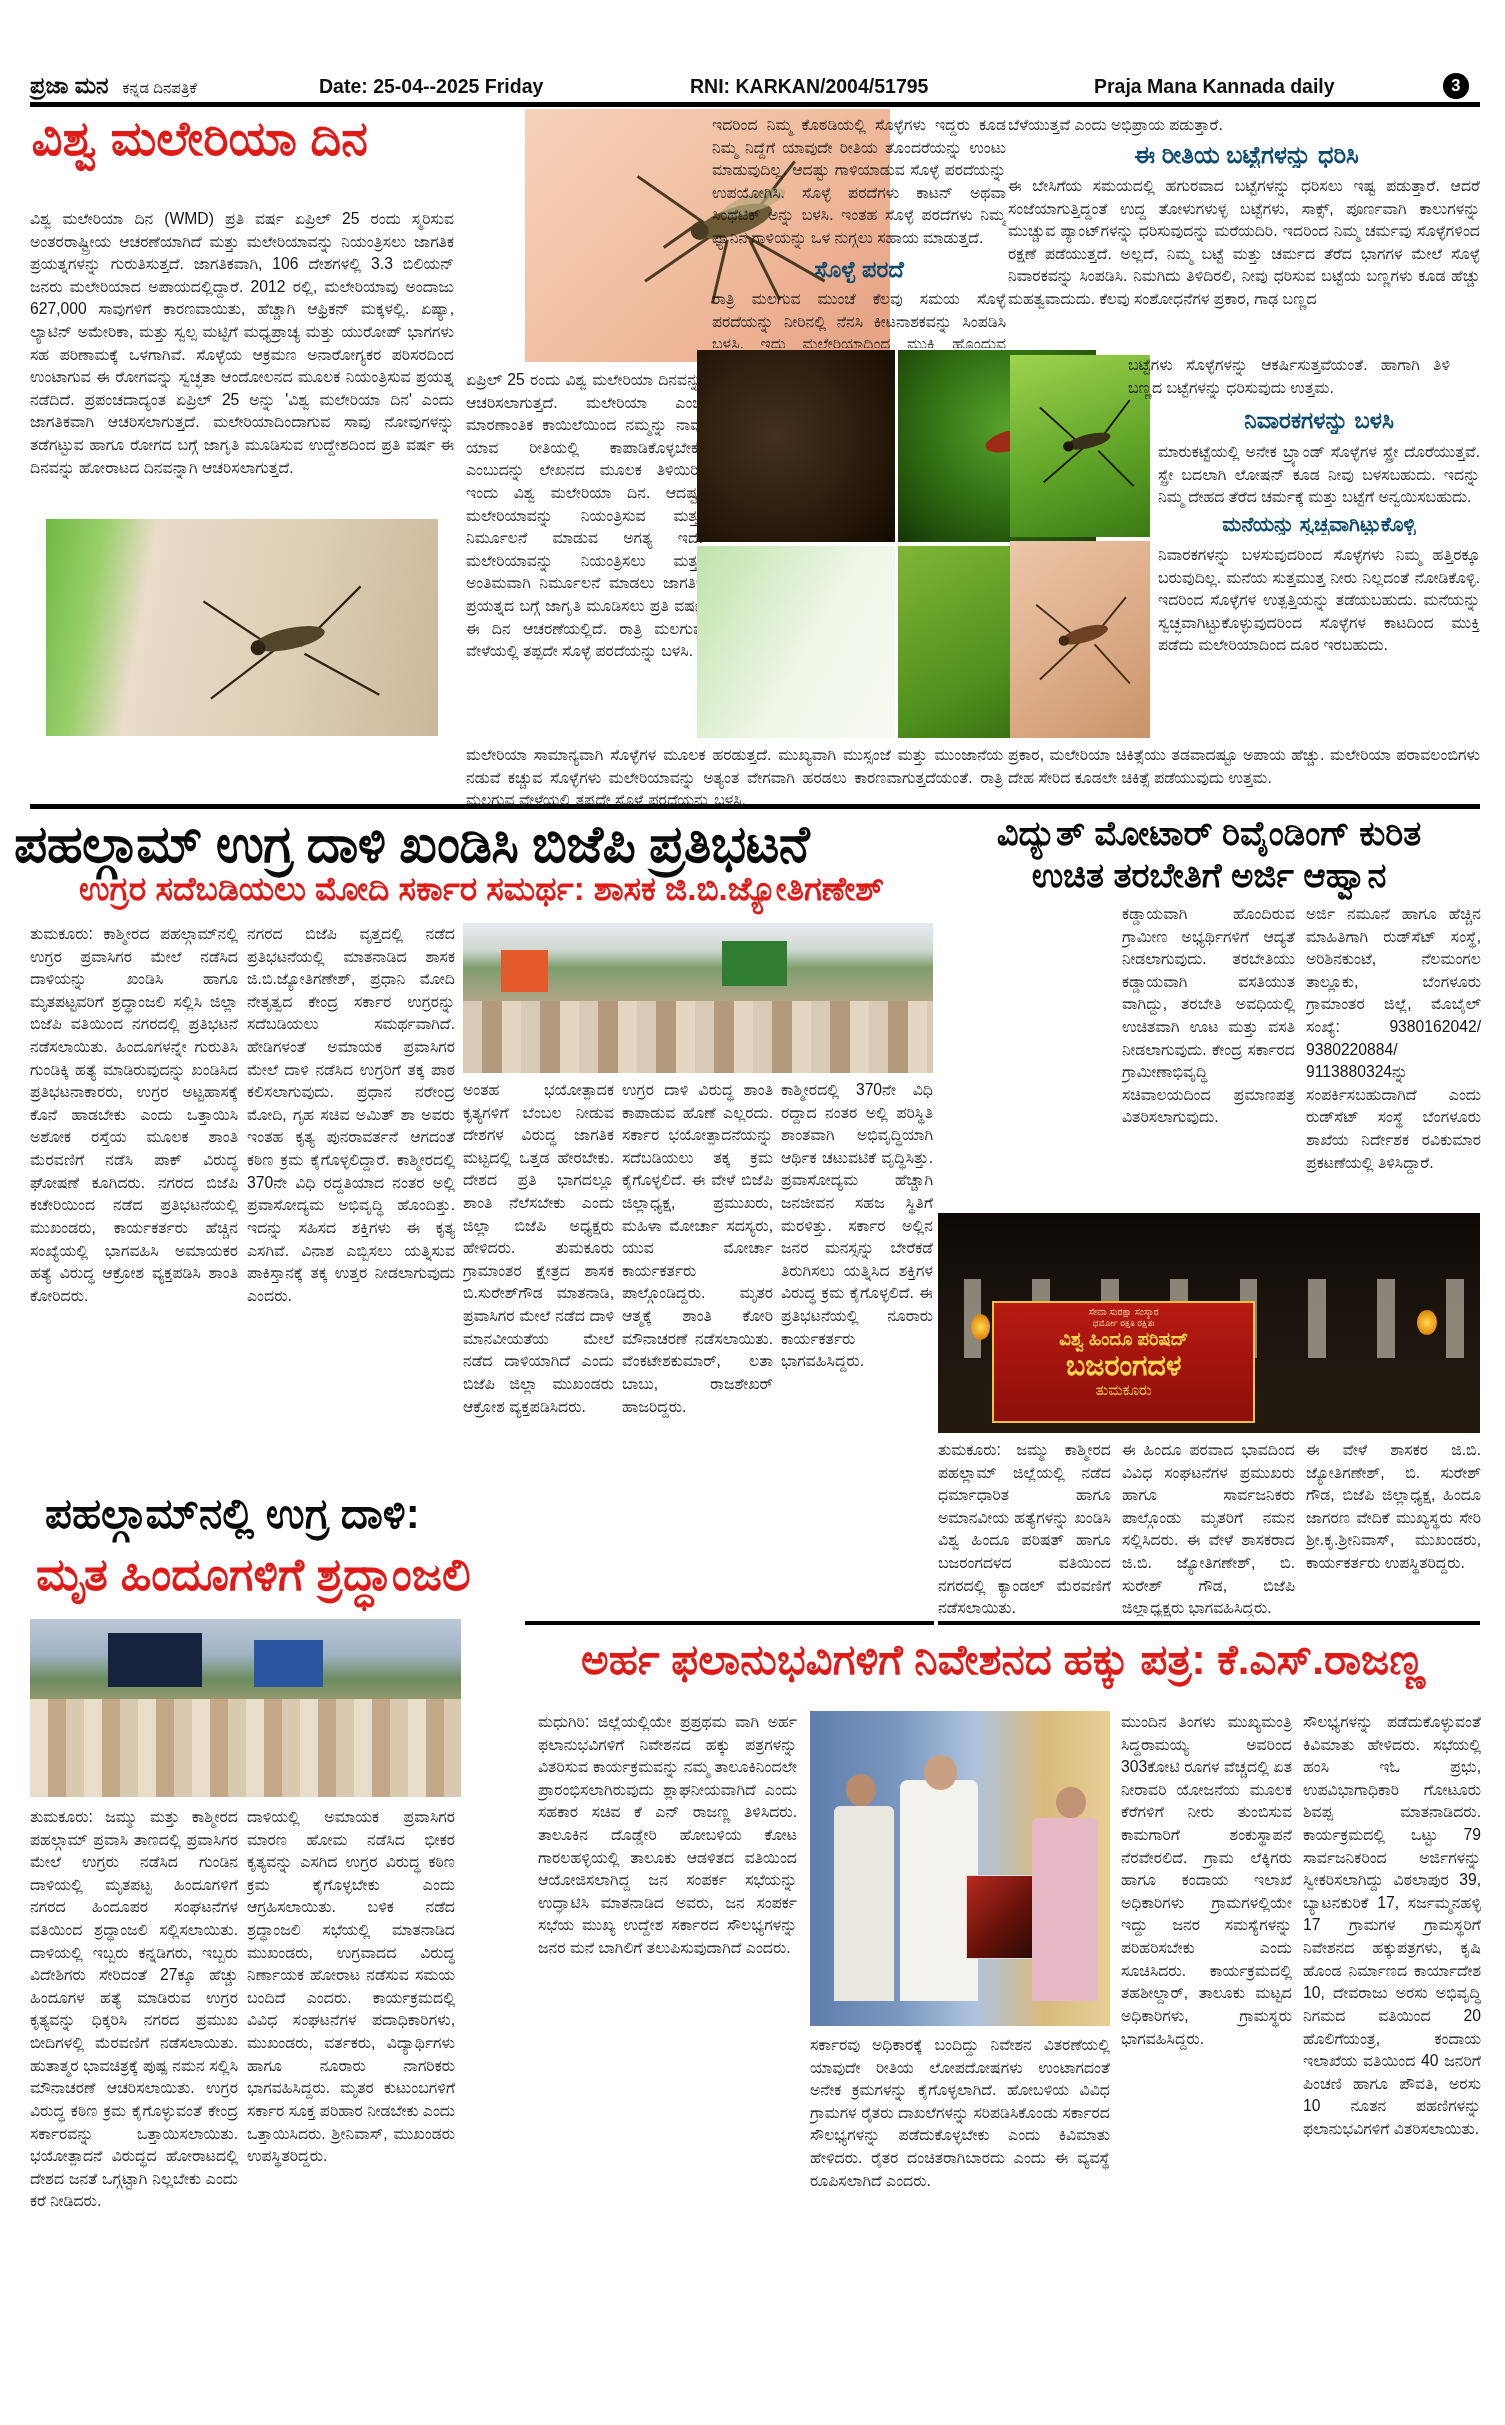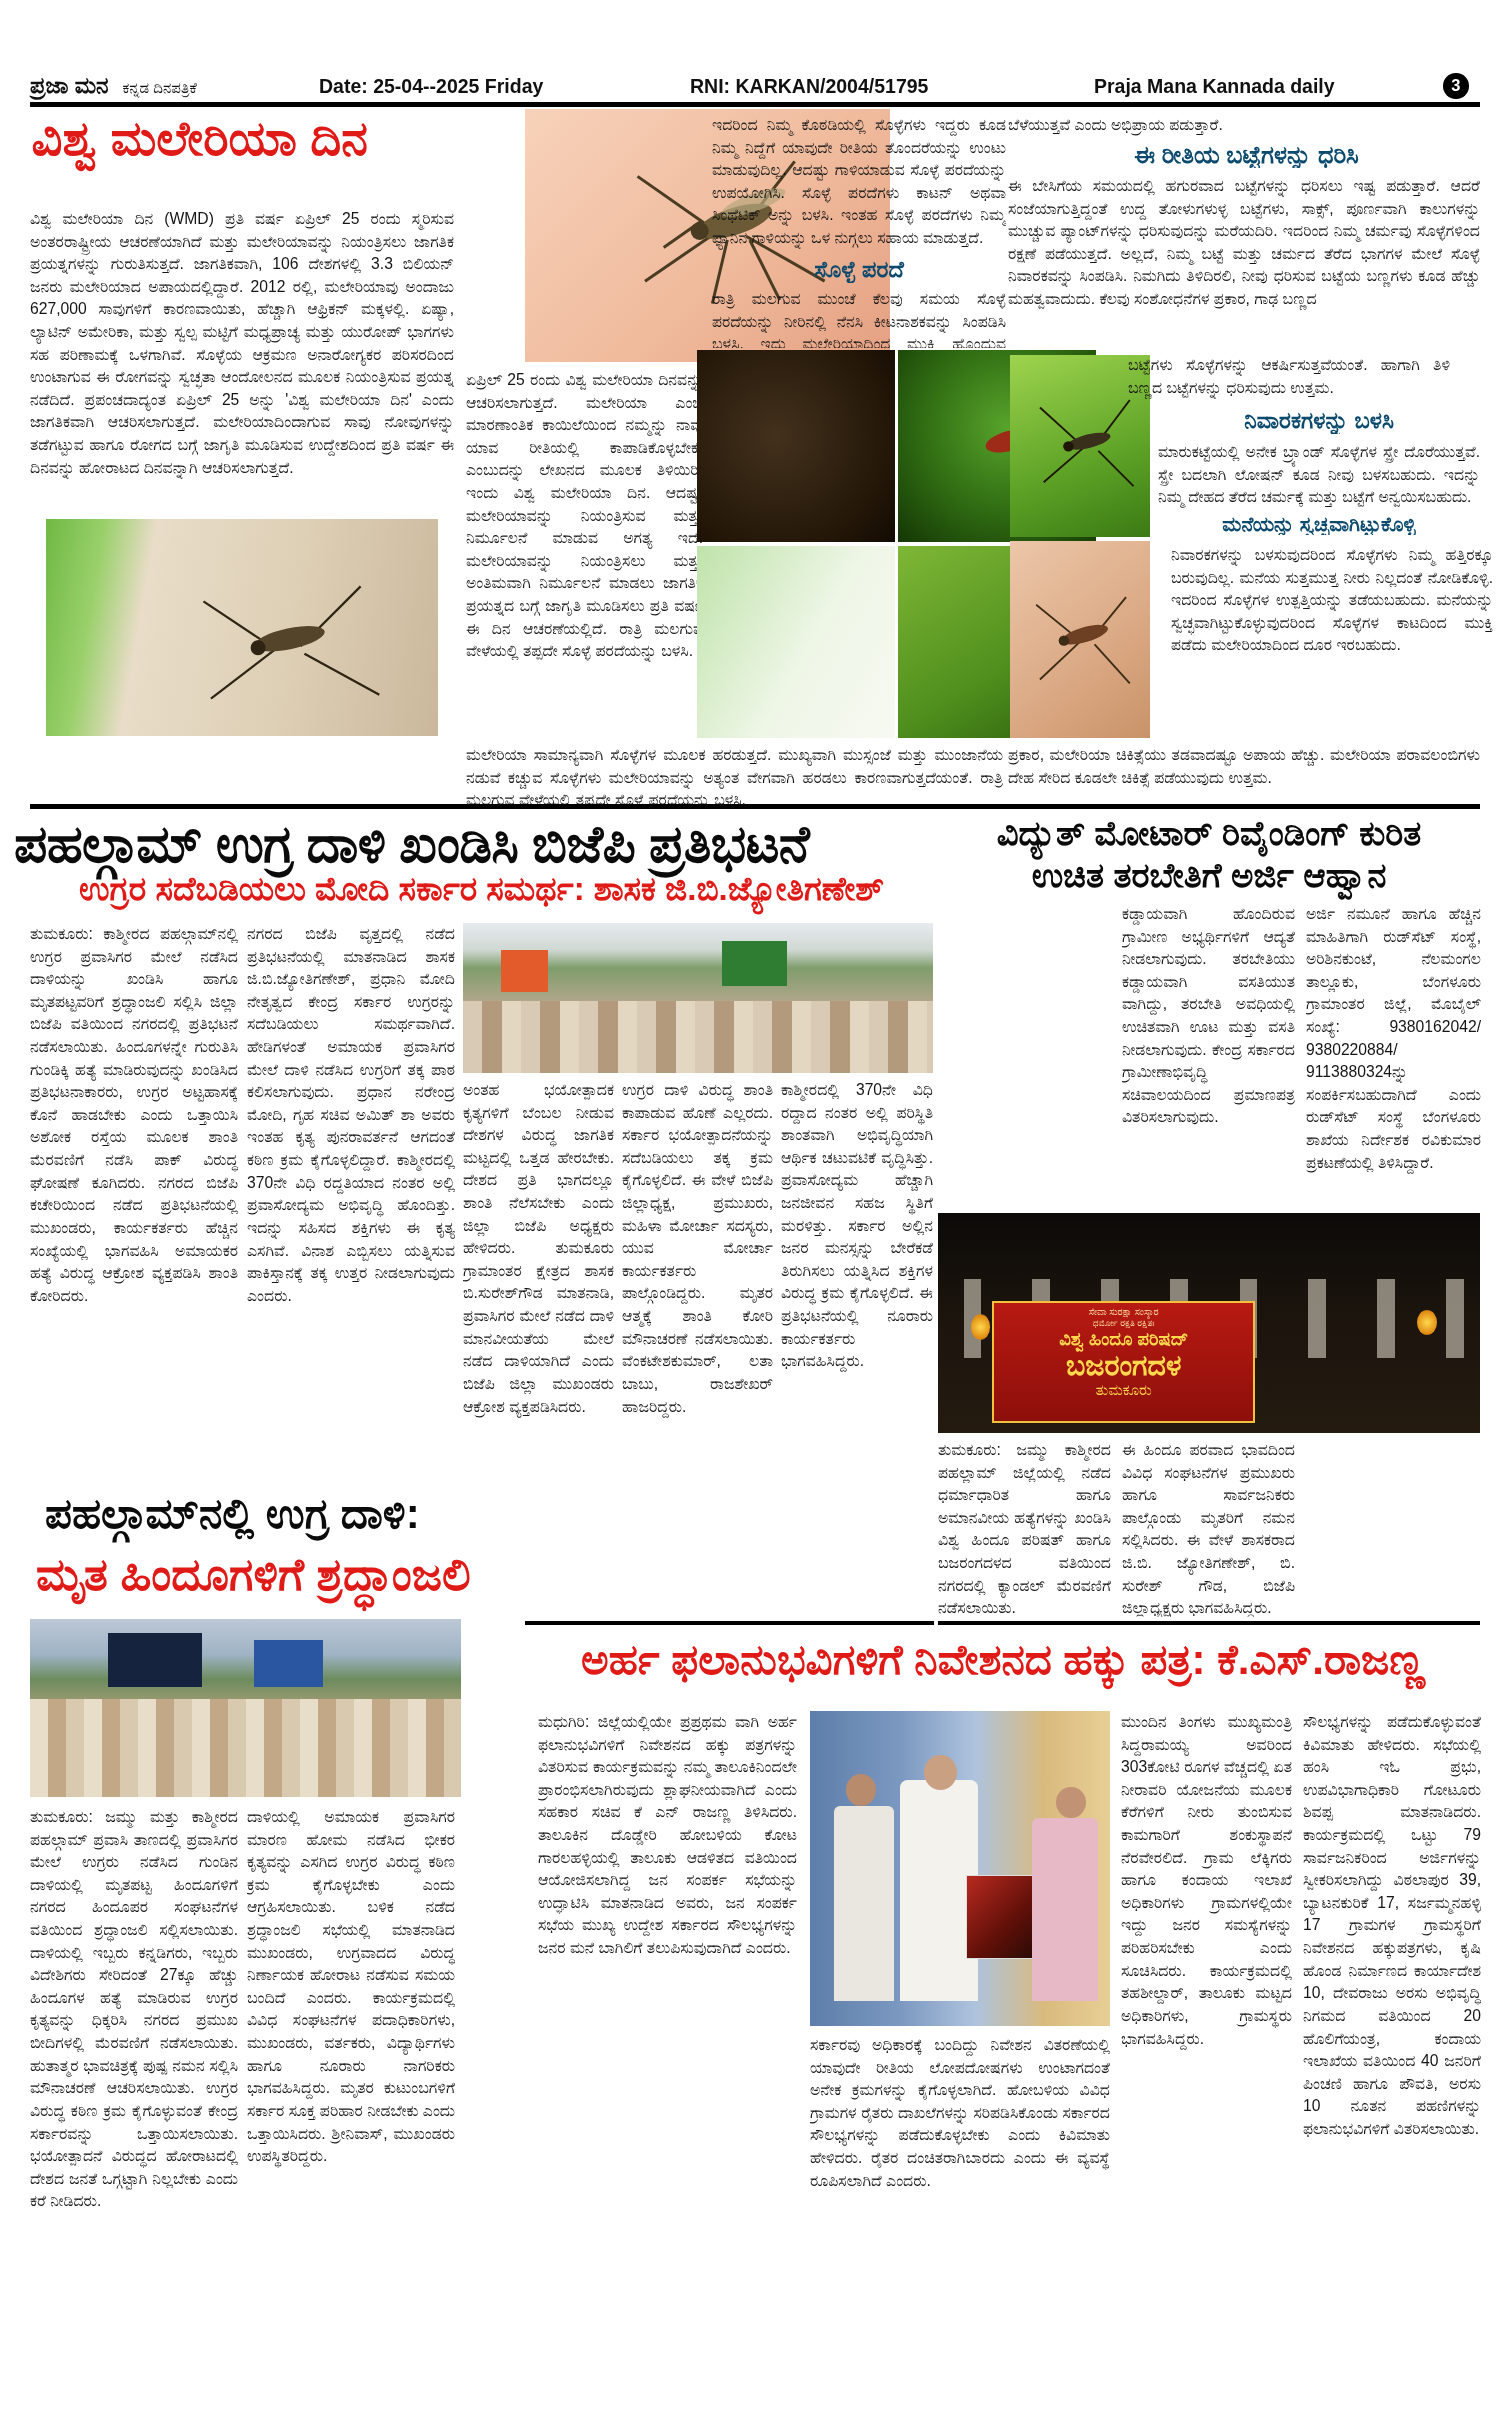--- a/index.html
+++ b/index.html
@@ -107,21 +107,21 @@
     </svg>
   </div>
 
   <div class="abs body-text" style="left:1008px;top:114px;width:472px;height:25.5px;">ಬೆಳೆಯುತ್ತವೆ ಎಂದು ಅಭಿಪ್ರಾಯ ಪಡುತ್ತಾರೆ.</div>
   <div class="abs red-sub" style="left:1042px;top:142px;width:409px;font-size:24px;">ಈ ರೀತಿಯ ಬಟ್ಟೆಗಳನ್ನು ಧರಿಸಿ</div>
   <div class="abs body-text" style="left:1008px;top:175px;width:472px;height:177px;">ಈ ಬೇಸಿಗೆಯ ಸಮಯದಲ್ಲಿ ಹಗುರವಾದ ಬಟ್ಟೆಗಳನ್ನು ಧರಿಸಲು ಇಷ್ಟ ಪಡುತ್ತಾರೆ. ಆದರೆ ಸಂಜೆಯಾಗುತ್ತಿದ್ದಂತೆ ಉದ್ದ ತೋಳುಗಳುಳ್ಳ ಬಟ್ಟೆಗಳು, ಸಾಕ್ಸ್, ಪೂರ್ಣವಾಗಿ ಕಾಲುಗಳನ್ನು ಮುಚ್ಚುವ ಪ್ಯಾಂಟ್‌ಗಳನ್ನು ಧರಿಸುವುದನ್ನು ಮರೆಯದಿರಿ. ಇದರಿಂದ ನಿಮ್ಮ ಚರ್ಮವು ಸೊಳ್ಳೆಗಳಿಂದ ರಕ್ಷಣೆ ಪಡೆಯುತ್ತದೆ. ಅಲ್ಲದೆ, ನಿಮ್ಮ ಬಟ್ಟೆ ಮತ್ತು ಚರ್ಮದ ತೆರೆದ ಭಾಗಗಳ ಮೇಲೆ ಸೊಳ್ಳೆ ನಿವಾರಕವನ್ನು ಸಿಂಪಡಿಸಿ. ನಿಮಗಿದು ತಿಳಿದಿರಲಿ, ನೀವು ಧರಿಸುವ ಬಟ್ಟೆಯ ಬಣ್ಣಗಳು ಕೂಡ ಹೆಚ್ಚು ಮಹತ್ವವಾದುದು. ಕೆಲವು ಸಂಶೋಧನೆಗಳ ಪ್ರಕಾರ, ಗಾಢ ಬಣ್ಣದ</div>
   <div class="abs body-text" style="left:1128px;top:354px;width:322px;height:52px;">ಬಟ್ಟೆಗಳು ಸೊಳ್ಳೆಗಳನ್ನು ಆಕರ್ಷಿಸುತ್ತವೆಯಂತೆ. ಹಾಗಾಗಿ ತಿಳಿ ಬಣ್ಣದ ಬಟ್ಟೆಗಳನ್ನು ಧರಿಸುವುದು ಉತ್ತಮ.</div>
   <div class="abs red-sub" style="left:1158px;top:409px;width:322px;">ನಿವಾರಕಗಳನ್ನು ಬಳಸಿ</div>
   <div class="abs body-text" style="left:1158px;top:441px;width:322px;height:69px;">ಮಾರುಕಟ್ಟೆಯಲ್ಲಿ ಅನೇಕ ಬ್ರ್ಯಾಂಡ್ ಸೊಳ್ಳೆಗಳ ಸ್ಪ್ರೇ ದೊರೆಯುತ್ತವೆ. ಸ್ಪ್ರೇ ಬದಲಾಗಿ ಲೋಷನ್ ಕೂಡ ನೀವು ಬಳಸಬಹುದು. ಇದನ್ನು ನಿಮ್ಮ ದೇಹದ ತೆರೆದ ಚರ್ಮಕ್ಕೆ ಮತ್ತು ಬಟ್ಟೆಗೆ ಅನ್ವಯಿಸಬಹುದು.</div>
   <div class="abs red-sub" style="left:1158px;top:513px;width:322px;font-size:20px;">ಮನೆಯನ್ನು ಸ್ವಚ್ಛವಾಗಿಟ್ಟುಕೊಳ್ಳಿ</div>
-  <div class="abs body-text" style="left:1158px;top:544px;width:322px;height:192px;margin-left:13px;">ನಿವಾರಕಗಳನ್ನು ಬಳಸುವುದರಿಂದ ಸೊಳ್ಳೆಗಳು ನಿಮ್ಮ ಹತ್ತಿರಕ್ಕೂ ಬರುವುದಿಲ್ಲ. ಮನೆಯ ಸುತ್ತಮುತ್ತ ನೀರು ನಿಲ್ಲದಂತೆ ನೋಡಿಕೊಳ್ಳಿ. ಇದರಿಂದ ಸೊಳ್ಳೆಗಳ ಉತ್ಪತ್ತಿಯನ್ನು ತಡೆಯಬಹುದು. ಮನೆಯನ್ನು ಸ್ವಚ್ಛವಾಗಿಟ್ಟುಕೊಳ್ಳುವುದರಿಂದ ಸೊಳ್ಳೆಗಳ ಕಾಟದಿಂದ ಮುಕ್ತಿ ಪಡೆದು ಮಲೇರಿಯಾದಿಂದ ದೂರ ಇರಬಹುದು.</div>
+  <div class="abs body-text" style="left:1158px;top:544px;width:322px;height:192px;">ನಿವಾರಕಗಳನ್ನು ಬಳಸುವುದರಿಂದ ಸೊಳ್ಳೆಗಳು ನಿಮ್ಮ ಹತ್ತಿರಕ್ಕೂ ಬರುವುದಿಲ್ಲ. ಮನೆಯ ಸುತ್ತಮುತ್ತ ನೀರು ನಿಲ್ಲದಂತೆ ನೋಡಿಕೊಳ್ಳಿ. ಇದರಿಂದ ಸೊಳ್ಳೆಗಳ ಉತ್ಪತ್ತಿಯನ್ನು ತಡೆಯಬಹುದು. ಮನೆಯನ್ನು ಸ್ವಚ್ಛವಾಗಿಟ್ಟುಕೊಳ್ಳುವುದರಿಂದ ಸೊಳ್ಳೆಗಳ ಕಾಟದಿಂದ ಮುಕ್ತಿ ಪಡೆದು ಮಲೇರಿಯಾದಿಂದ ದೂರ ಇರಬಹುದು.</div>
 
   <div class="abs body-text" style="left:466px;top:744px;width:537px;height:61px;">ಮಲೇರಿಯಾ ಸಾಮಾನ್ಯವಾಗಿ ಸೊಳ್ಳೆಗಳ ಮೂಲಕ ಹರಡುತ್ತದೆ. ಮುಖ್ಯವಾಗಿ ಮುಸ್ಸಂಜೆ ಮತ್ತು ಮುಂಜಾನೆಯ ನಡುವೆ ಕಚ್ಚುವ ಸೊಳ್ಳೆಗಳು ಮಲೇರಿಯಾವನ್ನು ಅತ್ಯಂತ ವೇಗವಾಗಿ ಹರಡಲು ಕಾರಣವಾಗುತ್ತದೆಯಂತೆ. ರಾತ್ರಿ ಮಲಗುವ ವೇಳೆಯಲ್ಲಿ ತಪ್ಪದೇ ಸೊಳ್ಳೆ ಪರದೆಯನ್ನು ಬಳಸಿ.</div>
   <div class="abs body-text" style="left:1008px;top:744px;width:472px;height:61px;">ಪ್ರಕಾರ, ಮಲೇರಿಯಾ ಚಿಕಿತ್ಸೆಯು ತಡವಾದಷ್ಟೂ ಅಪಾಯ ಹೆಚ್ಚು. ಮಲೇರಿಯಾ ಪರಾವಲಂಬಿಗಳು ದೇಹ ಸೇರಿದ ಕೂಡಲೇ ಚಿಕಿತ್ಸೆ ಪಡೆಯುವುದು ಉತ್ತಮ.</div>
 
   <div class="rule" style="left:30px;top:804px;width:1450px;height:5.2px;"></div>
 
   <div class="abs headline-black" style="left:14px;top:814px;width:903px;font-size:52px;letter-spacing:-0.7px;">ಪಹಲ್ಗಾಮ್ ಉಗ್ರ ದಾಳಿ ಖಂಡಿಸಿ ಬಿಜೆಪಿ ಪ್ರತಿಭಟನೆ</div>
   <div class="abs headline-red" style="left:30px;top:870px;width:903px;font-size:33px;text-align:center;">ಉಗ್ರರ ಸದೆಬಡಿಯಲು ಮೋದಿ ಸರ್ಕಾರ ಸಮರ್ಥ: ಶಾಸಕ ಜಿ.ಬಿ.ಜ್ಯೋತಿಗಣೇಶ್</div>
 
   <div class="abs body-text" style="left:30px;top:923px;width:208px;height:549px;">ತುಮಕೂರು: ಕಾಶ್ಮೀರದ ಪಹಲ್ಗಾಮ್‌ನಲ್ಲಿ ಉಗ್ರರ ಪ್ರವಾಸಿಗರ ಮೇಲೆ ನಡೆಸಿದ ದಾಳಿಯನ್ನು ಖಂಡಿಸಿ ಹಾಗೂ ಮೃತಪಟ್ಟವರಿಗೆ ಶ್ರದ್ಧಾಂಜಲಿ ಸಲ್ಲಿಸಿ ಜಿಲ್ಲಾ ಬಿಜೆಪಿ ವತಿಯಿಂದ ನಗರದಲ್ಲಿ ಪ್ರತಿಭಟನೆ ನಡೆಸಲಾಯಿತು. ಹಿಂದೂಗಳನ್ನೇ ಗುರುತಿಸಿ ಗುಂಡಿಕ್ಕಿ ಹತ್ಯೆ ಮಾಡಿರುವುದನ್ನು ಖಂಡಿಸಿದ ಪ್ರತಿಭಟನಾಕಾರರು, ಉಗ್ರರ ಅಟ್ಟಹಾಸಕ್ಕೆ ಕೊನೆ ಹಾಡಬೇಕು ಎಂದು ಒತ್ತಾಯಿಸಿ ಅಶೋಕ ರಸ್ತೆಯ ಮೂಲಕ ಶಾಂತಿ ಮೆರವಣಿಗೆ ನಡೆಸಿ ಪಾಕ್ ವಿರುದ್ಧ ಘೋಷಣೆ ಕೂಗಿದರು. ನಗರದ ಬಿಜೆಪಿ ಕಚೇರಿಯಿಂದ ನಡೆದ ಪ್ರತಿಭಟನೆಯಲ್ಲಿ ಮುಖಂಡರು, ಕಾರ್ಯಕರ್ತರು ಹೆಚ್ಚಿನ ಸಂಖ್ಯೆಯಲ್ಲಿ ಭಾಗವಹಿಸಿ ಅಮಾಯಕರ ಹತ್ಯೆ ವಿರುದ್ಧ ಆಕ್ರೋಶ ವ್ಯಕ್ತಪಡಿಸಿ ಶಾಂತಿ ಕೋರಿದರು.</div>
@@ -164,20 +164,21 @@
       <div style="font-size:18px;font-weight:bold;">ವಿಶ್ವ ಹಿಂದೂ ಪರಿಷದ್</div>
       <div style="font-size:28.5px;font-weight:800;line-height:1.1;">ಬಜರಂಗದಳ</div>
       <div style="font-size:15px;">ತುಮಕೂರು</div>
     </div>
     <div style="position:absolute;left:6%;top:46%;width:19.5px;height:25.5px;background:radial-gradient(circle,#ffd84d 0%,#e08a12 70%,transparent 100%);border-radius:50%;"></div>
     <div style="position:absolute;right:8%;top:44%;width:19.5px;height:25.5px;background:radial-gradient(circle,#ffd84d 0%,#e08a12 70%,transparent 100%);border-radius:50%;"></div>
   </div>
 
   <div class="abs body-text" style="left:938px;top:1439px;width:173px;height:178px;">ತುಮಕೂರು: ಜಮ್ಮು ಕಾಶ್ಮೀರದ ಪಹಲ್ಲಾಮ್ ಜಿಲ್ಲೆಯಲ್ಲಿ ನಡೆದ ಧರ್ಮಾಧಾರಿತ ಹಾಗೂ ಅಮಾನವೀಯ ಹತ್ಯೆಗಳನ್ನು ಖಂಡಿಸಿ ವಿಶ್ವ ಹಿಂದೂ ಪರಿಷತ್ ಹಾಗೂ ಬಜರಂಗದಳದ ವತಿಯಿಂದ ನಗರದಲ್ಲಿ ಕ್ಯಾಂಡಲ್ ಮೆರವಣಿಗೆ ನಡೆಸಲಾಯಿತು.</div>
   <div class="abs body-text" style="left:1122px;top:1439px;width:173px;height:178px;">ಈ ಹಿಂದೂ ಪರವಾದ ಭಾವದಿಂದ ವಿವಿಧ ಸಂಘಟನೆಗಳ ಪ್ರಮುಖರು ಹಾಗೂ ಸಾರ್ವಜನಿಕರು ಪಾಲ್ಗೊಂಡು ಮೃತರಿಗೆ ನಮನ ಸಲ್ಲಿಸಿದರು. ಈ ವೇಳೆ ಶಾಸಕರಾದ ಜಿ.ಬಿ. ಜ್ಯೋತಿಗಣೇಶ್, ಬಿ. ಸುರೇಶ್ ಗೌಡ, ಬಿಜೆಪಿ ಜಿಲ್ಲಾಧ್ಯಕ್ಷರು ಭಾಗವಹಿಸಿದ್ದರು.</div>
+  <div class="abs body-text" style="left:1306px;top:1439px;width:175px;height:178px;">ಈ ವೇಳೆ ಶಾಸಕರ ಜಿ.ಬಿ. ಜ್ಯೋತಿಗಣೇಶ್, ಬಿ. ಸುರೇಶ್ ಗೌಡ, ಬಿಜೆಪಿ ಜಿಲ್ಲಾಧ್ಯಕ್ಷ, ಹಿಂದೂ ಜಾಗರಣ ವೇದಿಕೆ ಮುಖ್ಯಸ್ಥರು ಸೇರಿ ಶ್ರೀ.ಕೃ.ಶ್ರೀನಿವಾಸ್, ಮುಖಂಡರು, ಕಾರ್ಯಕರ್ತರು ಉಪಸ್ಥಿತರಿದ್ದರು.</div>
 
   <div class="rule" style="left:525px;top:1621px;width:409px;height:3.7px;"></div>
   <div class="rule" style="left:938px;top:1621px;width:542px;height:3.7px;"></div>
 
   <div class="abs headline-red" style="left:525px;top:1636px;width:956px;font-size:42px;text-align:center;">ಅರ್ಹ ಫಲಾನುಭವಿಗಳಿಗೆ ನಿವೇಶನದ ಹಕ್ಕು ಪತ್ರ: ಕೆ.ಎಸ್.ರಾಜಣ್ಣ</div>
 
   <div class="abs body-text" style="left:538px;top:1711px;width:259px;height:694px;">ಮಧುಗಿರಿ: ಜಿಲ್ಲೆಯಲ್ಲಿಯೇ ಪ್ರಪ್ರಥಮ ವಾಗಿ ಅರ್ಹ ಫಲಾನುಭವಿಗಳಿಗೆ ನಿವೇಶನದ ಹಕ್ಕು ಪತ್ರಗಳನ್ನು ವಿತರಿಸುವ ಕಾರ್ಯಕ್ರಮವನ್ನು ನಮ್ಮ ತಾಲೂಕಿನಿಂದಲೇ ಪ್ರಾರಂಭಿಸಲಾಗಿರುವುದು ಶ್ಲಾಘನೀಯವಾಗಿದೆ ಎಂದು ಸಹಕಾರ ಸಚಿವ ಕೆ ಎನ್ ರಾಜಣ್ಣ ತಿಳಿಸಿದರು. ತಾಲೂಕಿನ ದೊಡ್ಡೇರಿ ಹೋಬಳಿಯ ಕೋಟ ಗಾರಲಹಳ್ಳಿಯಲ್ಲಿ ತಾಲೂಕು ಆಡಳಿತದ ವತಿಯಿಂದ ಆಯೋಜಿಸಲಾಗಿದ್ದ ಜನ ಸಂಪರ್ಕ ಸಭೆಯನ್ನು ಉದ್ಘಾಟಿಸಿ ಮಾತನಾಡಿದ ಅವರು, ಜನ ಸಂಪರ್ಕ ಸಭೆಯ ಮುಖ್ಯ ಉದ್ದೇಶ ಸರ್ಕಾರದ ಸೌಲಭ್ಯಗಳನ್ನು ಜನರ ಮನೆ ಬಾಗಿಲಿಗೆ ತಲುಪಿಸುವುದಾಗಿದೆ ಎಂದರು.</div>
 
   <div class="photo" style="left:810px;top:1711px;width:300px;height:315px;background:linear-gradient(90deg,#5d7eaa 0%,#7b98c0 30%,#aec3de 55%,#d9ba7d 78%,#e8cf96 100%);">
     <div style="position:absolute;left:30%;top:22%;width:26%;height:70%;background:#f4f2ec;border-radius:7.5px 7.5px 0 0;"></div>

